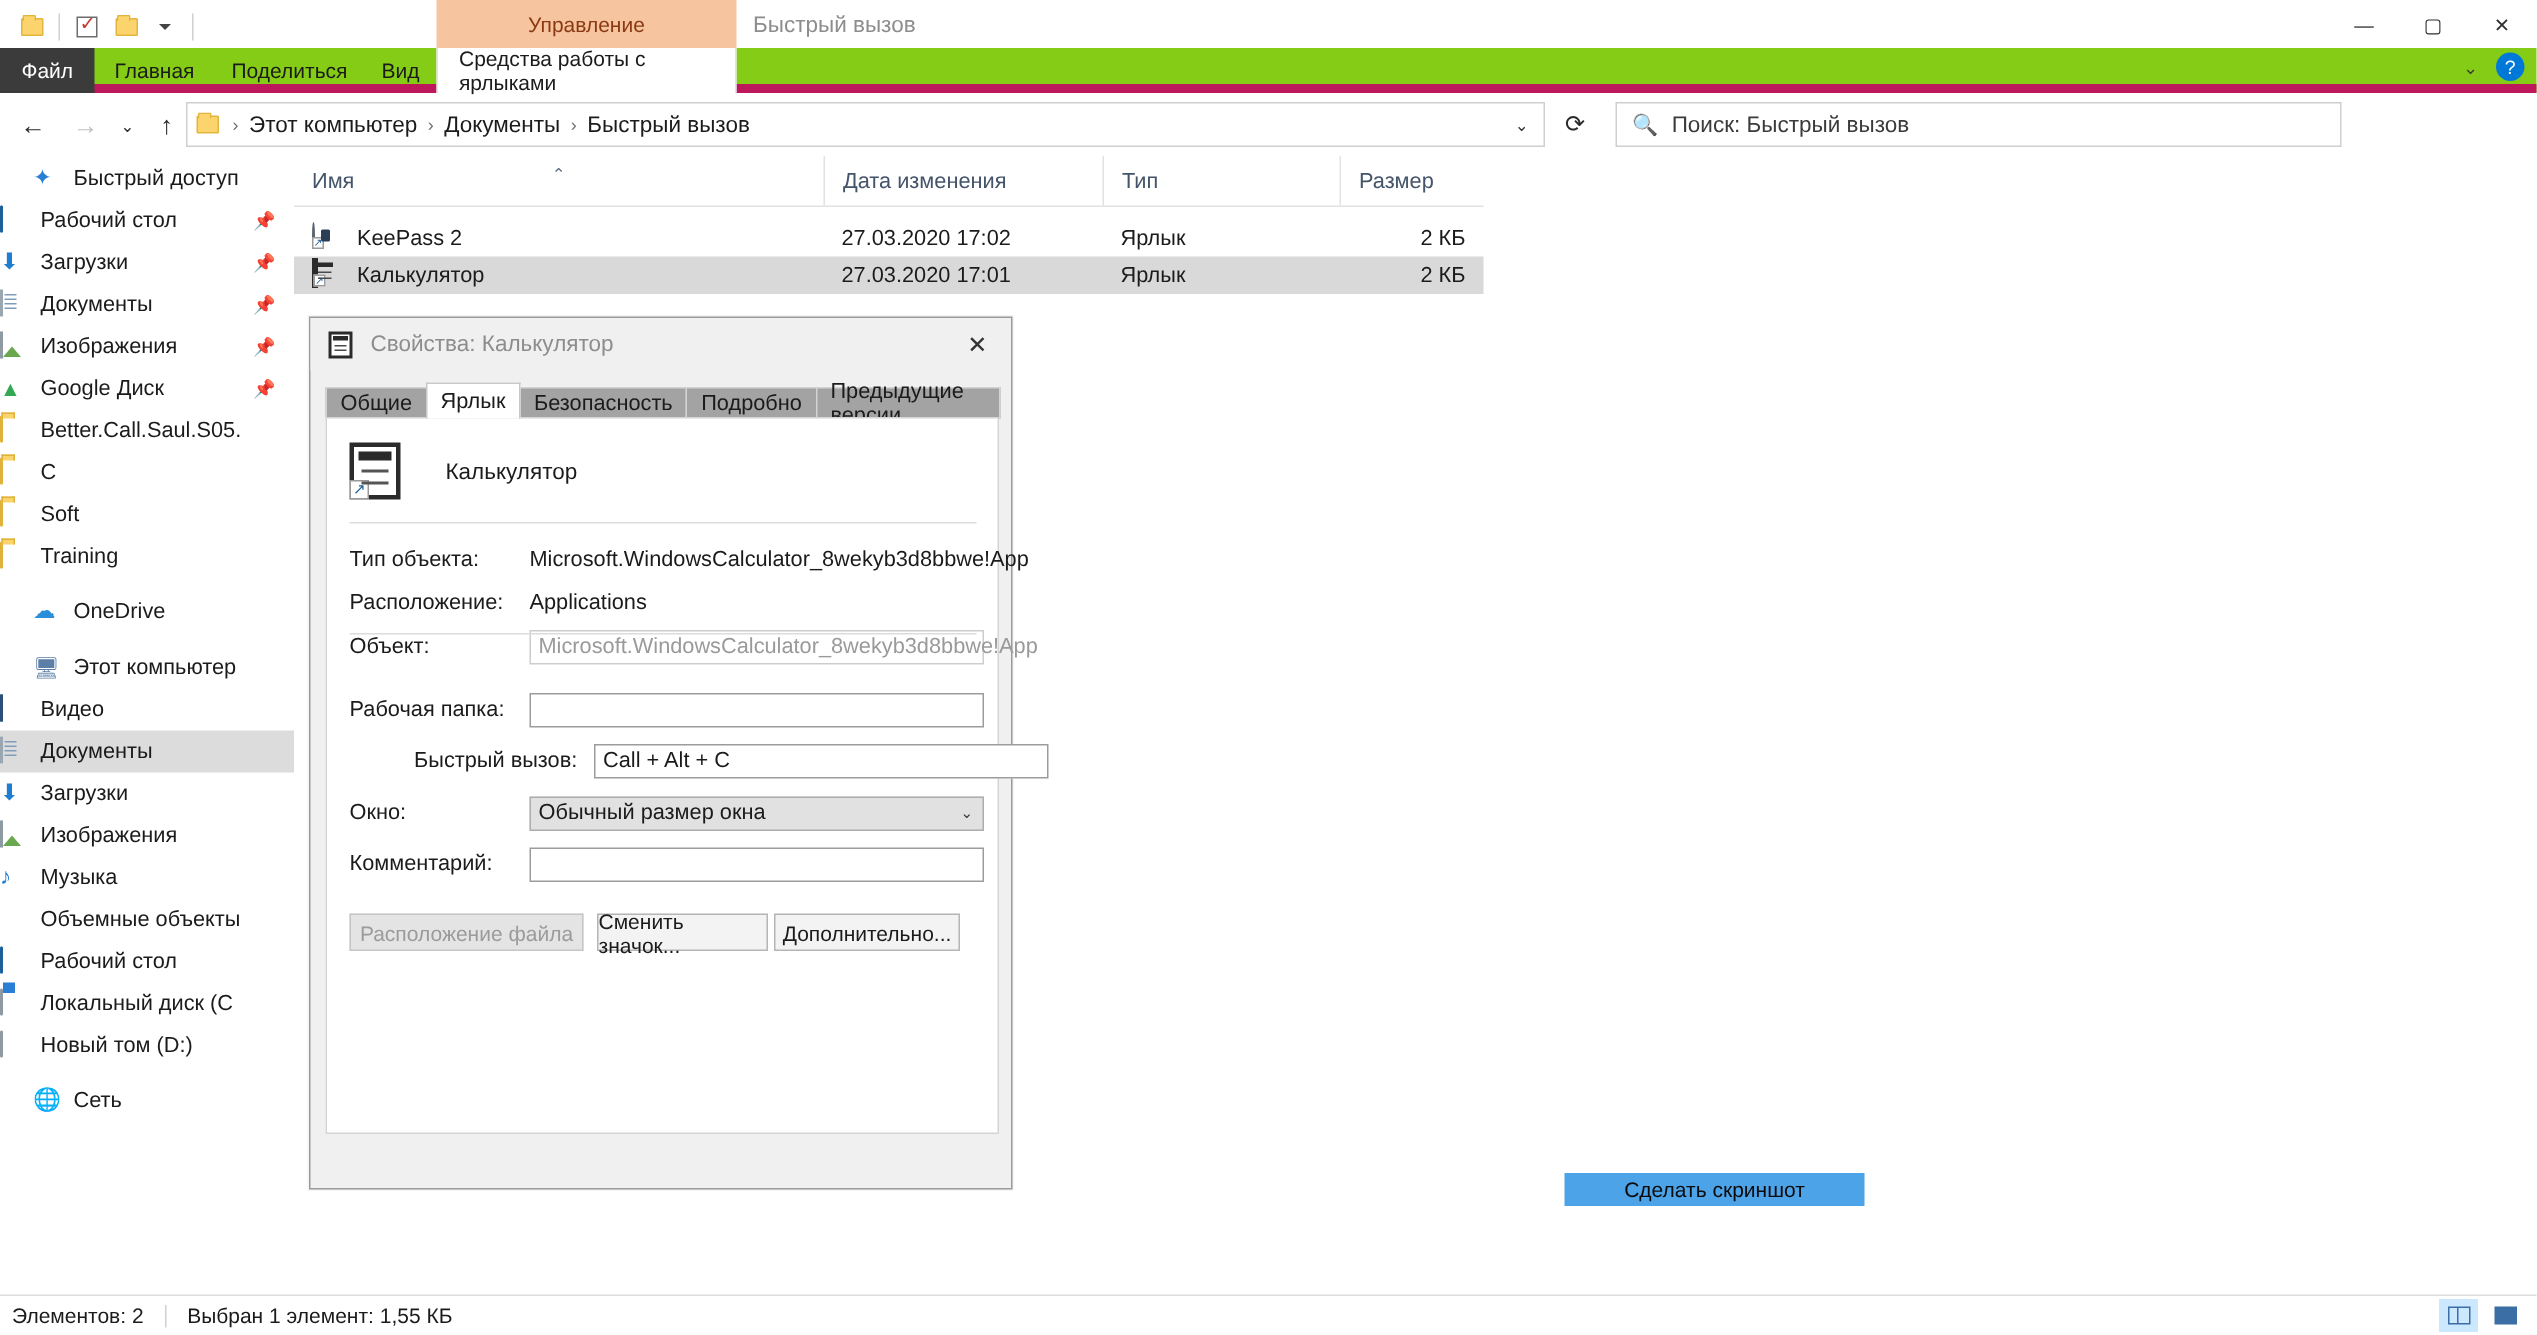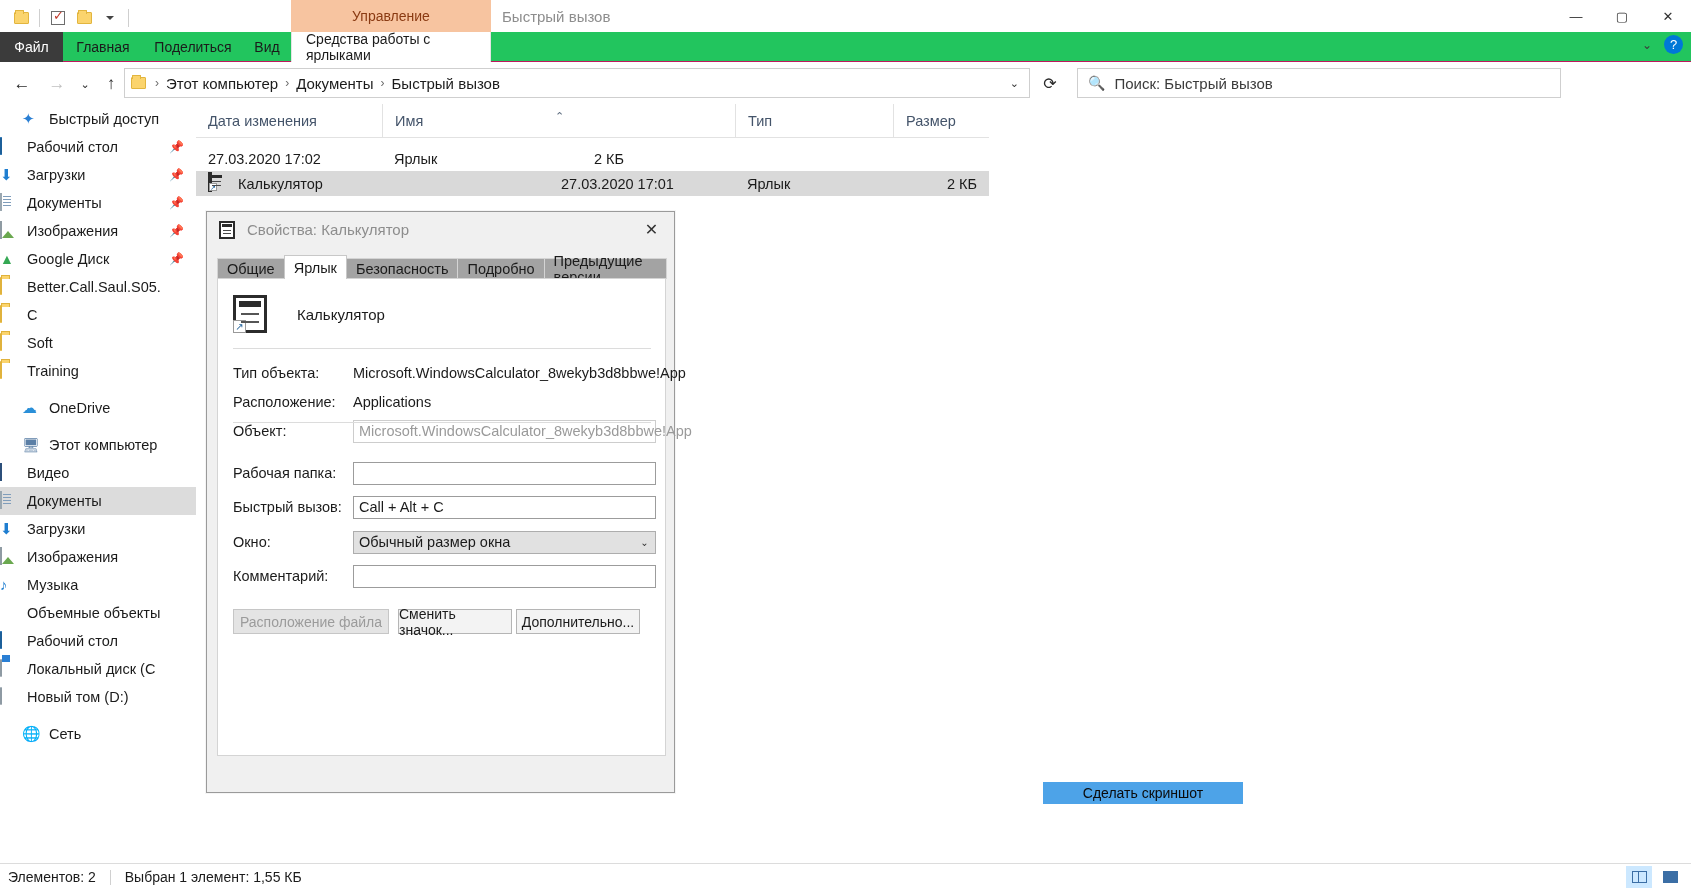--- a/index.html
+++ b/index.html
@@ -47,21 +47,21 @@
     position:absolute; left:502px; top:0; height:32px;
     display:flex; align-items:center;
     color:#8d8d8d; font-size:15px;
   }
   .wbtns { position:absolute; right:0; top:0; display:flex; }
   .wbtn { width:46px; height:32px; display:flex; align-items:center; justify-content:center; color:#303030; font-size:13px; }
 
   
   #ribbon {
     position:absolute; left:0; top:32px; width:1691px; height:30px;
-    background:#22c55e; border-bottom:1px solid #be185d;
+    background:#84cc16; border-bottom:6px solid #be185d;
   }
   .rtab {
     position:absolute; top:0; height:30px;
     display:flex; align-items:center; justify-content:center;
     font-size:14px; color:#1b1b1b; padding:0 14px;
   }
   #rtab-file {
     left:0; width:63px; background:#3b3b3b; color:#fff;
   }
   #rtab-ctx {
@@ -442,27 +442,31 @@
     </div>
     <div class="nav-gap"></div>
     <div class="nav-row lvl0">
       <span class="nav-ic"><span class="ic-net">🌐</span></span>
       <span>Сеть</span>
     </div>
   </div>
 
 <div id="filepane">
   <div id="colhdr">
+      <div class="col" style="width: 353px;">Имя<span class="sort-arrow">⌃</span></div>
       <div class="col" style="width: 186px;">Дата изменения</div>
-      <div class="col" style="width: 353px;">Имя<span class="sort-arrow">⌃</span></div>
       <div class="col" style="width: 158px;">Тип</div>
       <div class="col" style="width: 96px;">Размер</div>
     </div>
   <div id="rows">
       <div class="frow" style="top: 41px;">
+        <span class="fcell" style="width:353px">
+          <span class="fic"><span class="ic-keepass"><span class="shortcut-arrow">↗</span></span></span>
+          <span>KeePass 2</span>
+        </span>
         <span class="fcell" style="width:186px;padding-left:12px">27.03.2020 17:02</span>
         <span class="fcell" style="width:158px;padding-left:12px">Ярлык</span>
         <span class="fcell" style="width:96px;justify-content:flex-end;padding-right:12px">2 КБ</span>
       </div>
       <div class="frow sel" style="top: 66px;">
         <span class="fcell" style="width:353px">
           <span class="fic"><span class="ic-calc"><span class="shortcut-arrow">↗</span></span></span>
           <span>Калькулятор</span>
         </span>
         <span class="fcell" style="width:186px;padding-left:12px">27.03.2020 17:01</span>
@@ -522,21 +526,21 @@
         </div>
         <div class="frm-row" style="top: 141px;">
           <span class="frm-lbl" style="width: 120px;">Объект:</span>
           <span class="frm-in readonly" style="width: 303px;">Microsoft.WindowsCalculator_8wekyb3d8bbwe!App</span>
         </div>
         <div class="frm-row" style="top: 183px;">
           <span class="frm-lbl" style="width: 120px;">Рабочая папка:</span>
           <span class="frm-in" style="width: 303px;"></span>
         </div>
         <div class="frm-row" style="top: 217px;">
-          <span class="frm-lbl" style="width: 120px;">Быстрый вызов:</span>
+          <span class="frm-lbl" style="width: 120px; margin-left: 43px;">Быстрый вызов:</span>
           <span class="frm-in" style="width: 303px;">Call + Alt + C</span>
         </div>
         <div class="frm-row" style="top: 252px;">
           <span class="frm-lbl" style="width: 120px;">Окно:</span>
           <span class="frm-in combo" style="width: 303px;">Обычный размер окна<span class="combo-caret">⌄</span></span>
         </div>
         <div class="frm-row" style="top: 286px;">
           <span class="frm-lbl" style="width: 120px;">Комментарий:</span>
           <span class="frm-in" style="width: 303px;"></span>
         </div>

